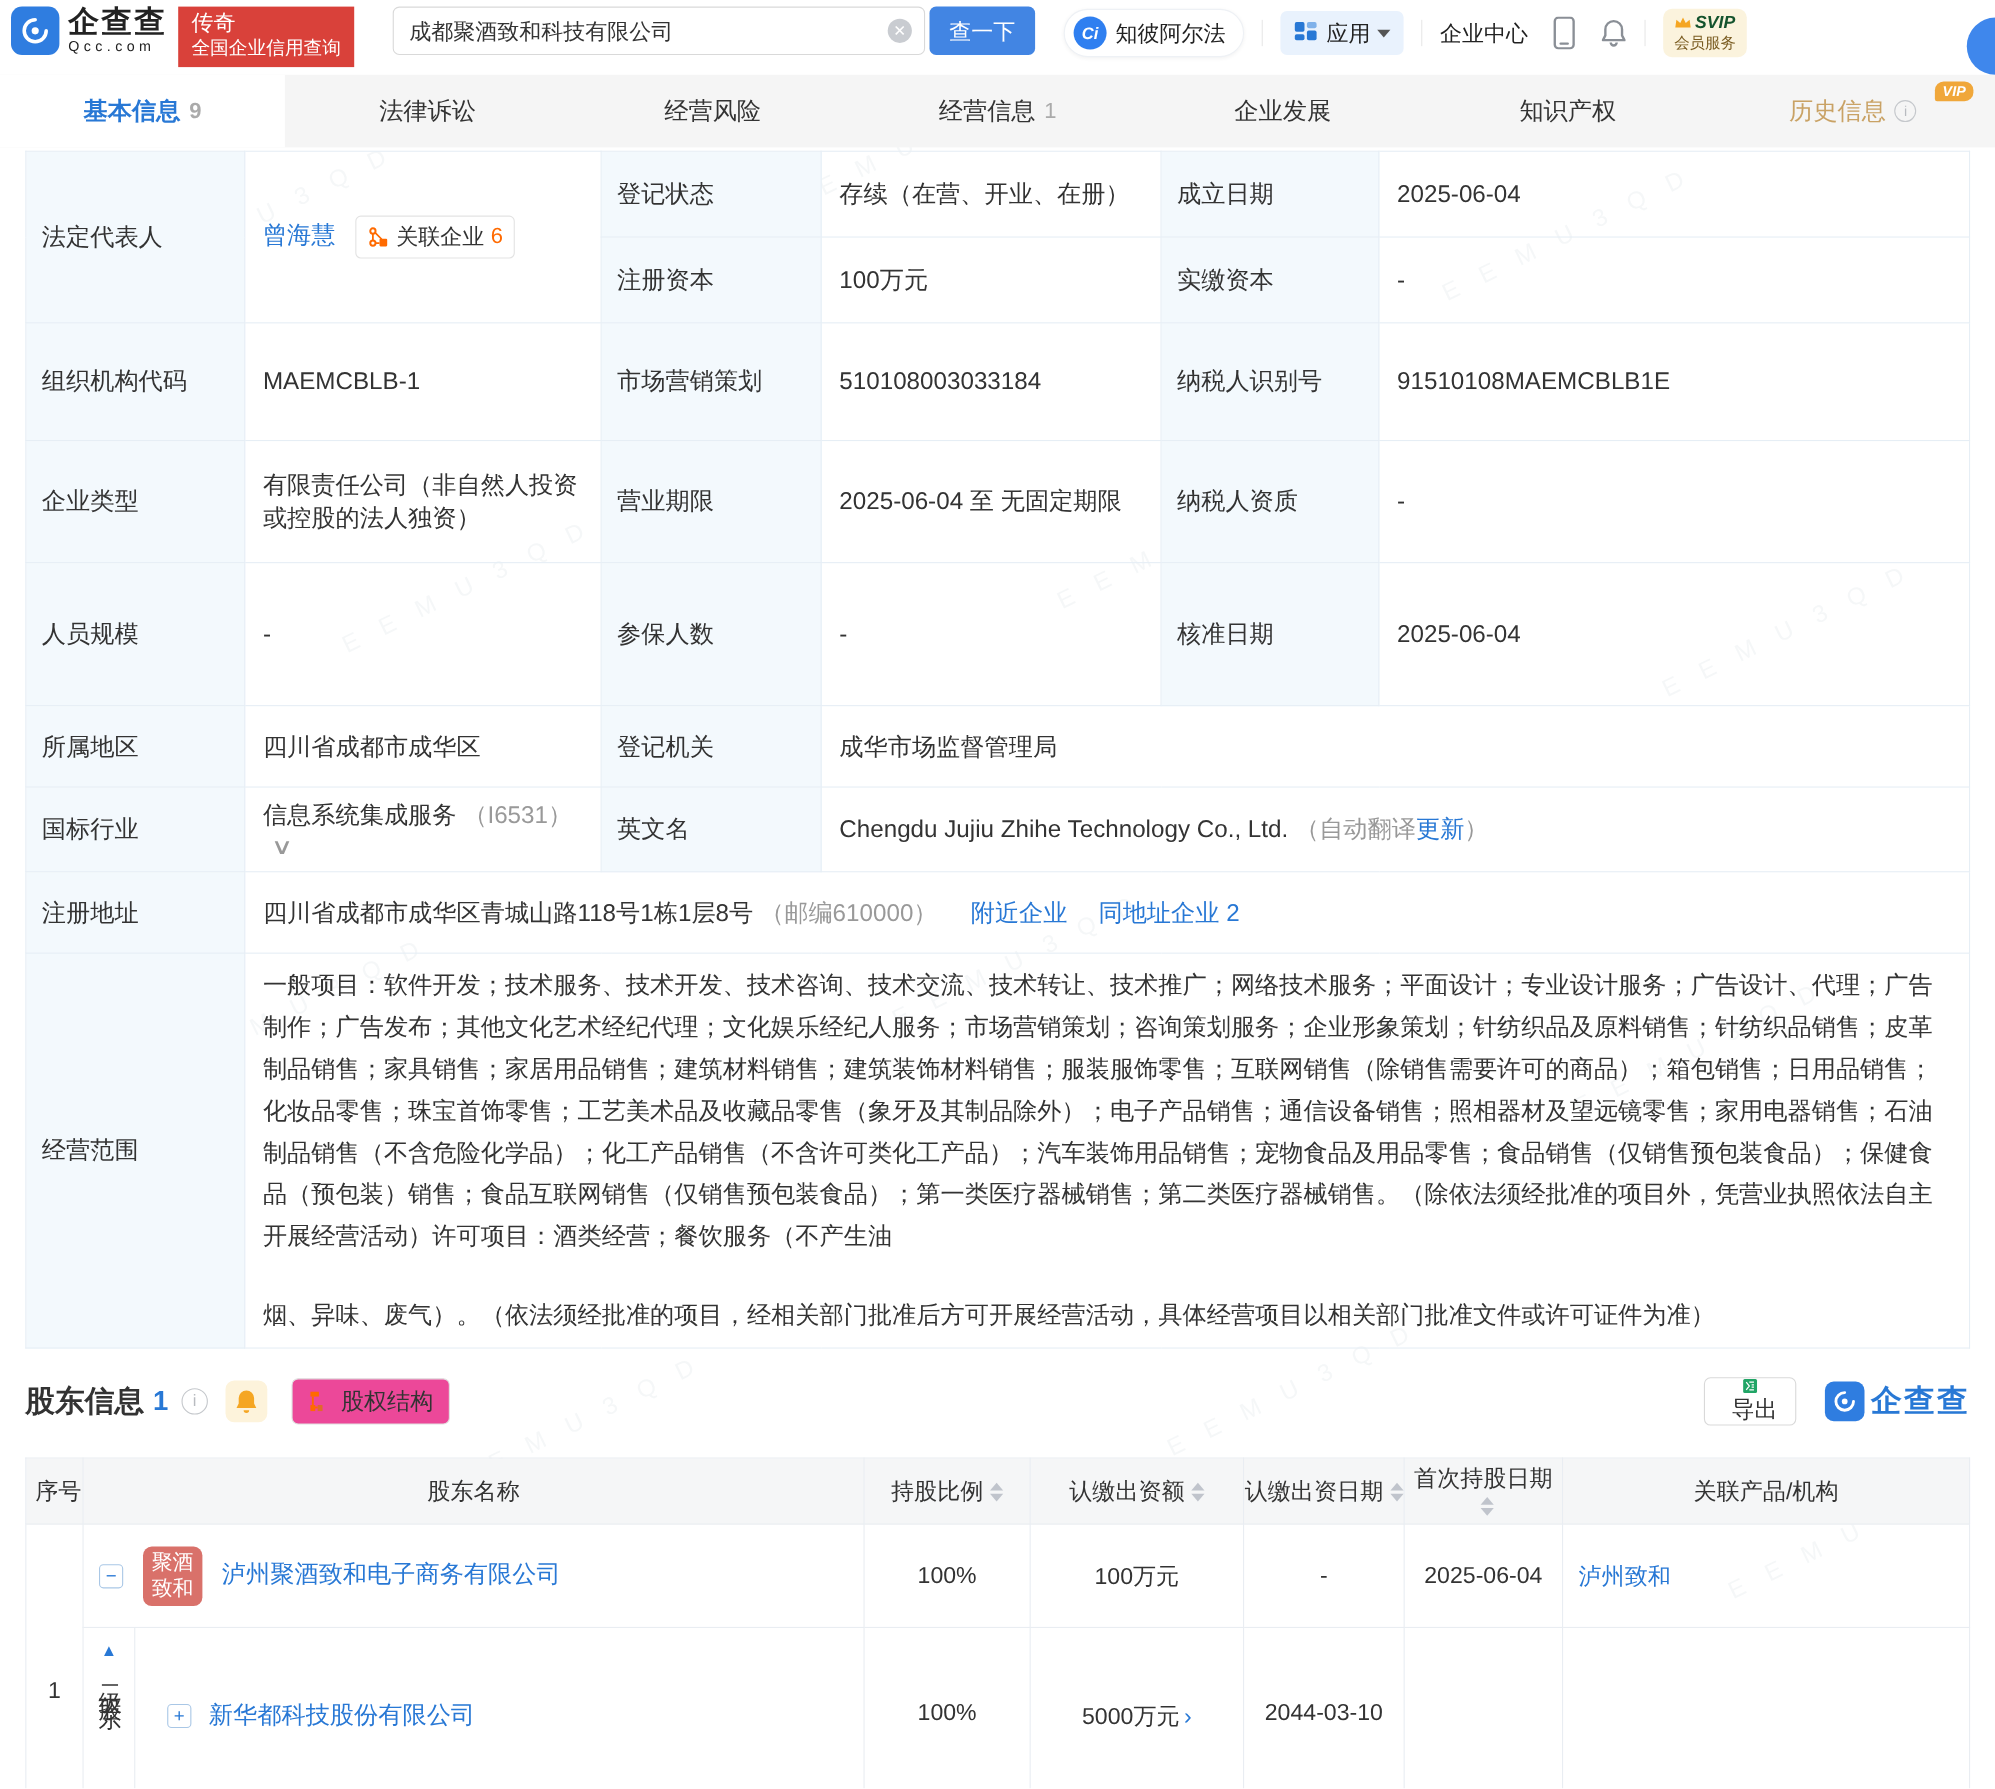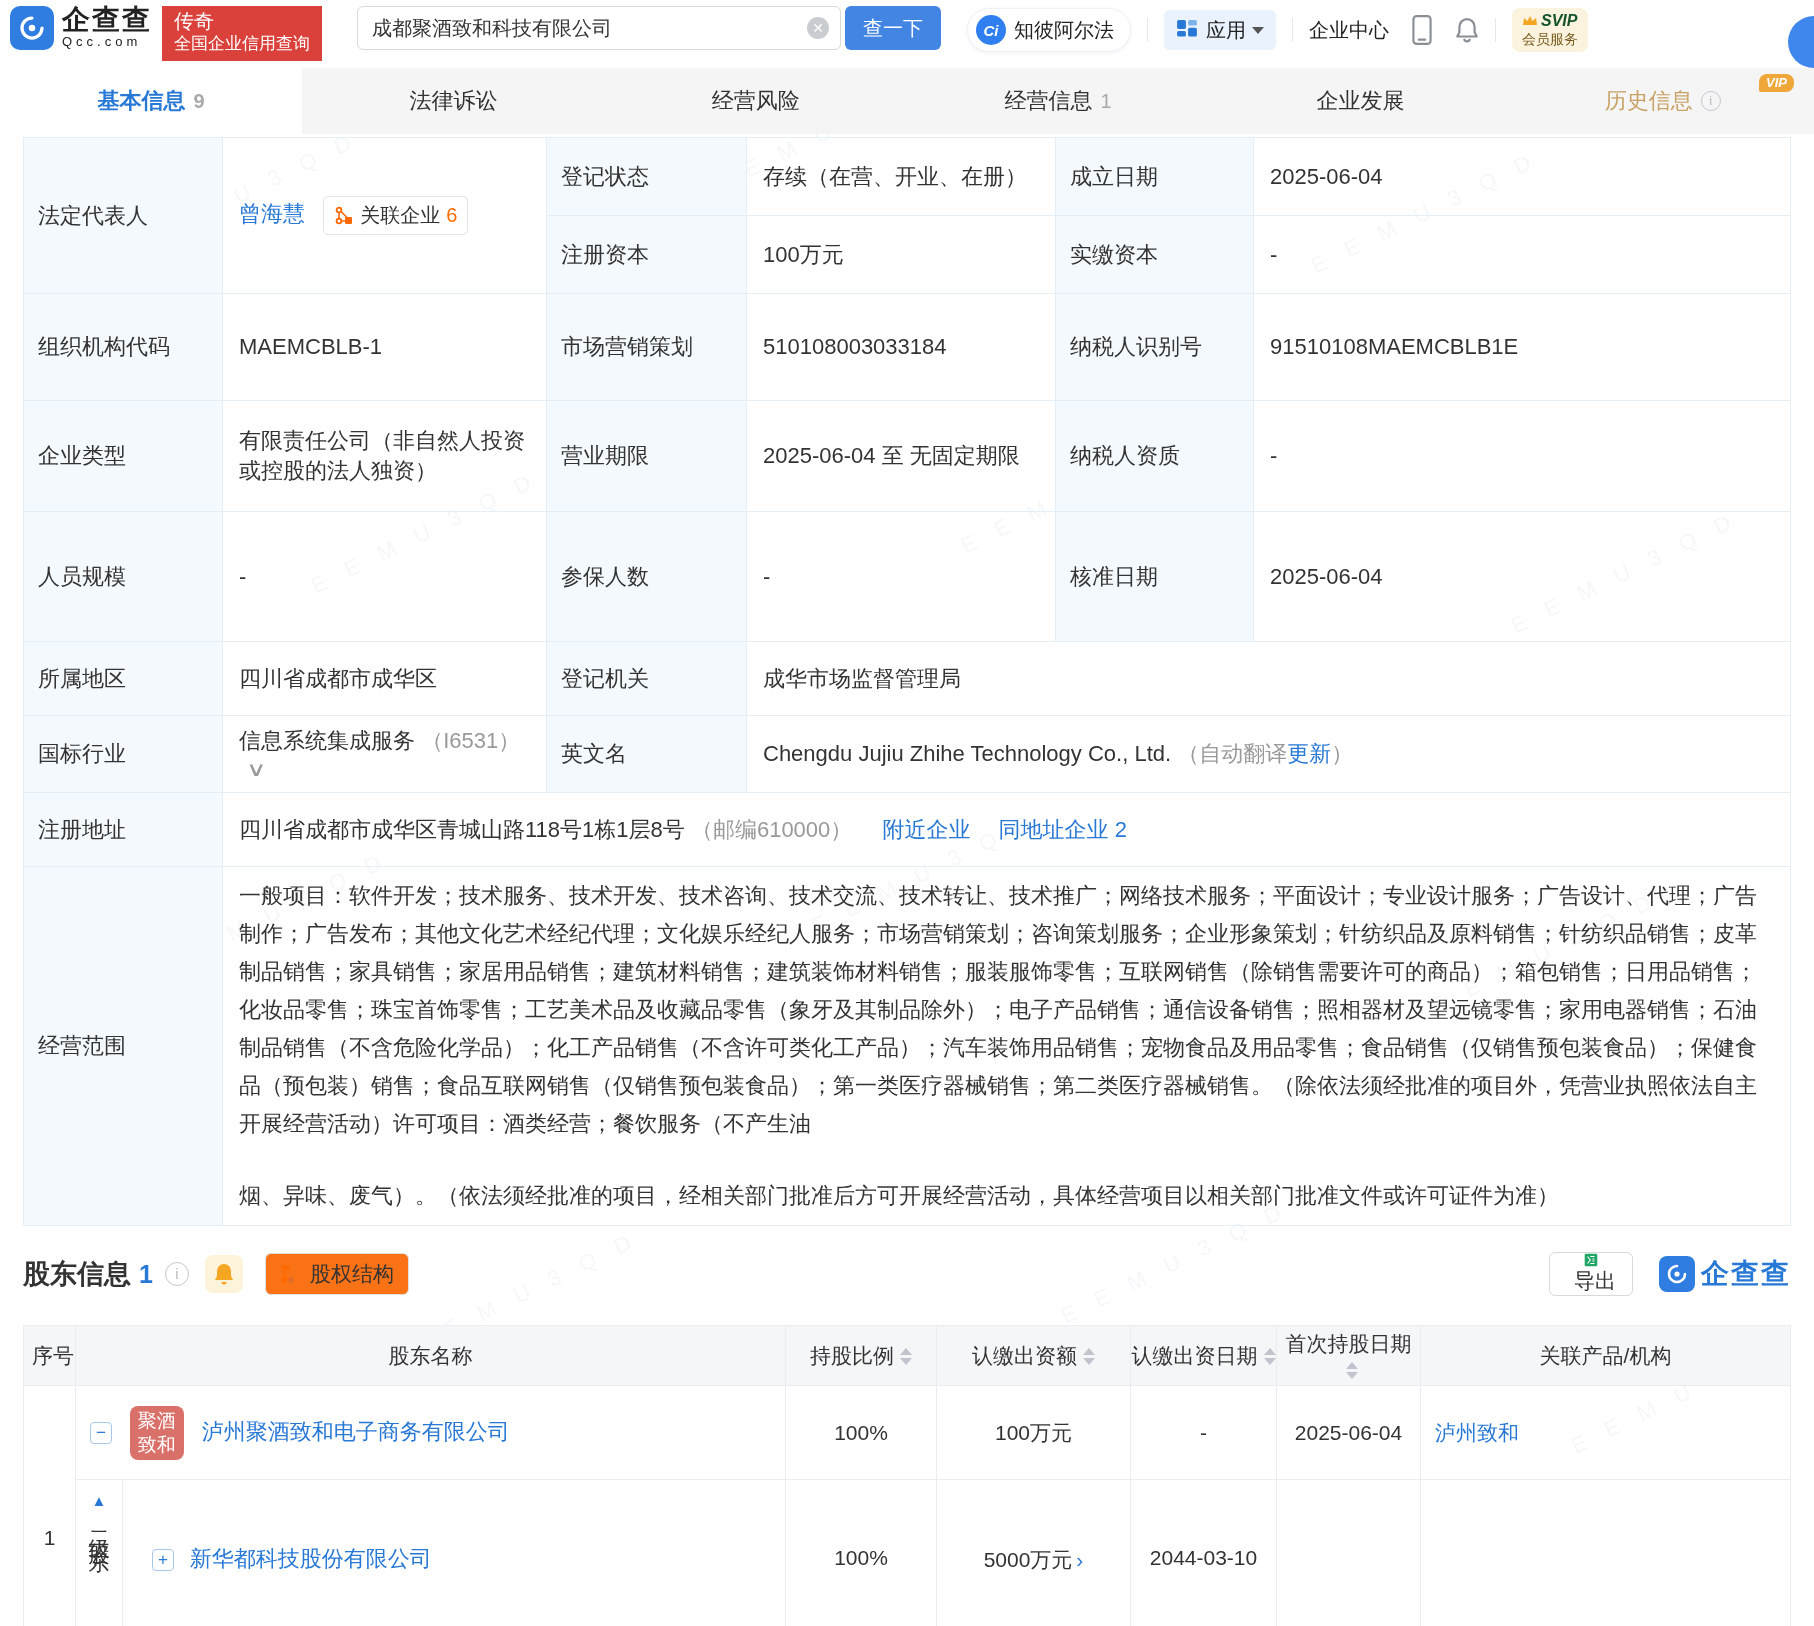--- a/index.html
+++ b/index.html
@@ -74,21 +74,21 @@
   .chev { color:#999; font-size:20px; margin-left:10px; display:inline-block; transform:scaleX(1.4); }
   .scope-cell { vertical-align:top; padding:18px 20px 24px 16px; line-height:38px; font-size:24px; }
   .scope-cell .p2 { margin-top:34px; }
 
   
   .sh-head { display:flex; align-items:center; margin:25px 23px 0; height:46px; }
   .sh-title { font-size:27px; font-weight:bold; color:#333; }
   .sh-count { font-size:25px; font-weight:bold; color:#2878d5; margin-left:8px; }
   .sh-head .info-i { width:24px; height:24px; line-height:22px; font-size:15px; margin-left:12px; }
   .bell-box { width:38px; height:38px; background:#fdf3db; border-radius:8px; display:flex; align-items:center; justify-content:center; margin-left:16px; cursor:pointer; }
-  .eq-btn { display:flex; align-items:center; border:1px solid #e0e0e0; border-radius:6px; height:42px; padding:0 14px; margin-left:22px; background:#f97316; cursor:pointer; }
+  .eq-btn { display:flex; align-items:center; border:1px solid #e0e0e0; border-radius:6px; height:42px; padding:0 14px; margin-left:22px; background:#ec4899; cursor:pointer; }
   .eq-btn span { font-size:21px; color:#333; margin-left:8px; }
   .sh-spacer { flex:1; }
   .export-btn { display:flex; align-items:center; border:1px solid #d9d9d9; border-radius:6px; height:44px; padding:0 16px; background:#fff; cursor:pointer;flex-direction:column; }
   .export-btn span { font-size:21px; color:#333; margin-left:8px; }
   .qcc-mini { display:flex; align-items:center; margin-left:26px; }
   .qcc-mini .sq { width:36px; height:36px; border-radius:8px; background:#2f7de0; display:flex; align-items:center; justify-content:center; }
   .qcc-mini .t { font-size:28px; font-weight:bold; color:#2878d5; margin-left:6px; letter-spacing:2px; }
 
   .sh-table { width:1768px; margin:28px 23px 0; border-collapse:collapse; table-layout:fixed; }
   .sh-table th { background:#f5f6f7; border:1px solid #e9edf2; height:60px; font-size:21px; font-weight:normal; color:#333; }
@@ -209,20 +209,23 @@
     </div>
     <div class="tab">
       <span>经营风险</span>
     </div>
     <div class="tab">
       <span>经营信息</span>
       <span class="cnt">1</span>
     </div>
     <div class="tab">
       <span>企业发展</span>
+    </div>
+    <div class="tab">
+      <span>知识产权</span>
     </div>
     <div class="tab gold">
       <span>历史信息</span>
       <i class="info-i">i</i>
       <span class="vip-tag">VIP</span>
     </div>
   </div>
 
   <table class="info-table z">
     <colgroup>

